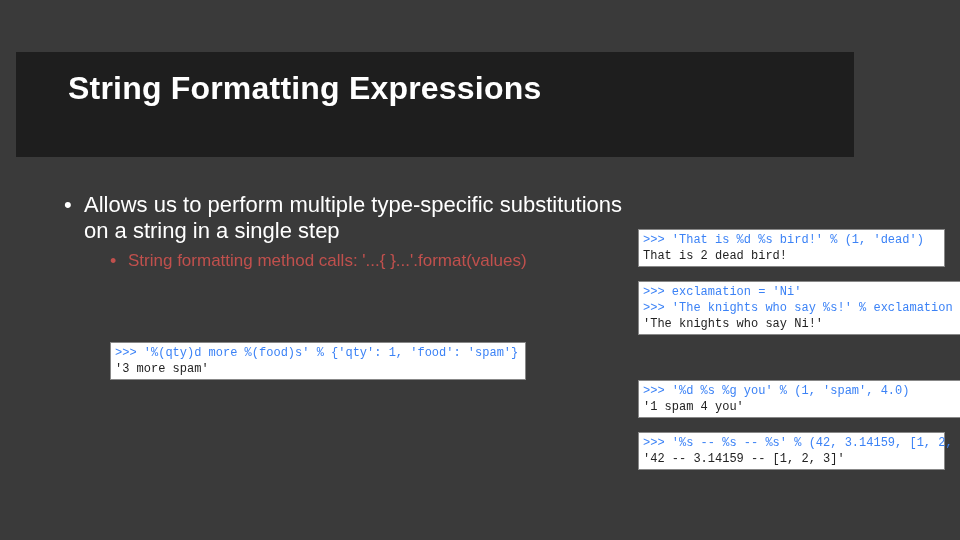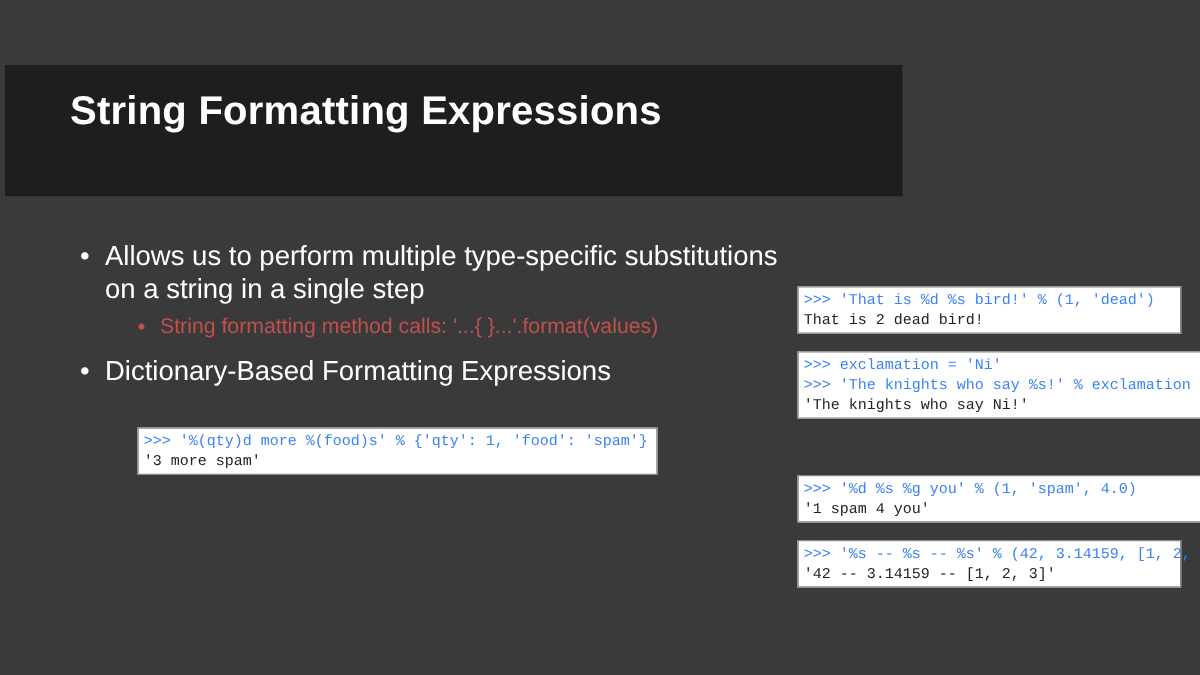--- a/index.html
+++ b/index.html
@@ -7,22 +7,22 @@
     width: 960px;
     height: 540px;
     background: #3a3a3a;
     font-family: "Trebuchet MS", "Segoe UI", sans-serif;
     overflow: hidden;
     position: relative;
   }
   .header {
     position: absolute;
     top: 52px;
-    left: 4px;
-    width: 718px;
+    left: 16px;
+    width: 838px;
     height: 105px;
     background: #1e1e1e;
     padding: 18px 0 0 52px;
   }
   .header h1 {
     color: #ffffff;
     font-size: 32px;
     font-weight: 600;
     letter-spacing: 0.2px;
   }
@@ -105,23 +105,20 @@
 <div class="content">
   <ul class="level1">
     <li>
       <div class="p1">Allows us to perform multiple type-specific substitutions on a string in a single step</div>
       <ul class="level2">
         <li>
           <div class="p2">String formatting method calls: '...{ }...'.format(values)</div>
         </li>
       </ul>
     </li>
-    <li>
-      <div class="p1">Dictionary-Based Formatting Expressions</div>
-    </li>
   </ul>
 </div>
 
 <div class="codebox box1"><span class="prompt">&gt;&gt;&gt; 'That is %d %s bird!' % (1, 'dead')</span>
 <span>That is 2 dead bird!</span></div>
 
 <div class="codebox box2"><span class="prompt">&gt;&gt;&gt; exclamation = 'Ni'</span>
 <span class="prompt">&gt;&gt;&gt; 'The knights who say %s!' % exclamation</span>
 <span>'The knights who say Ni!'</span></div>
 

